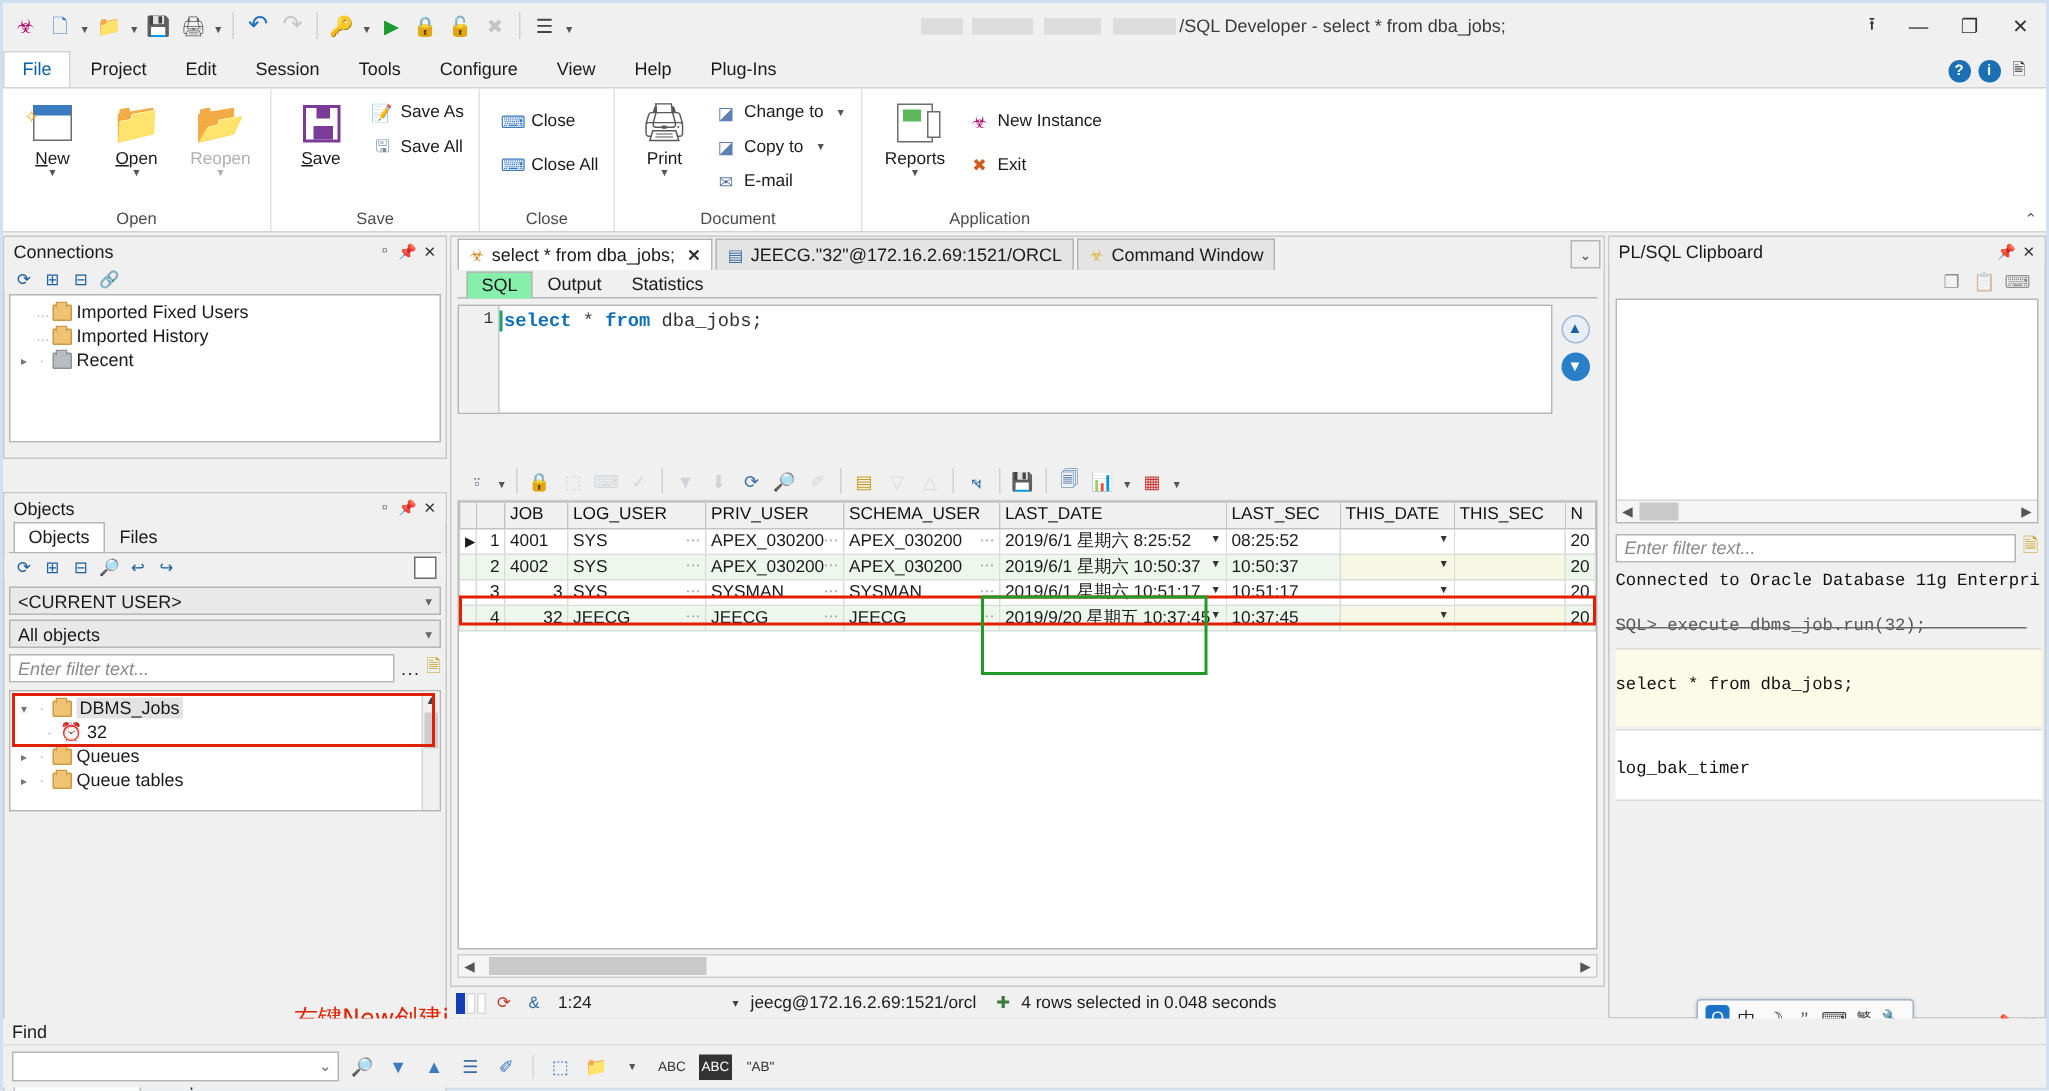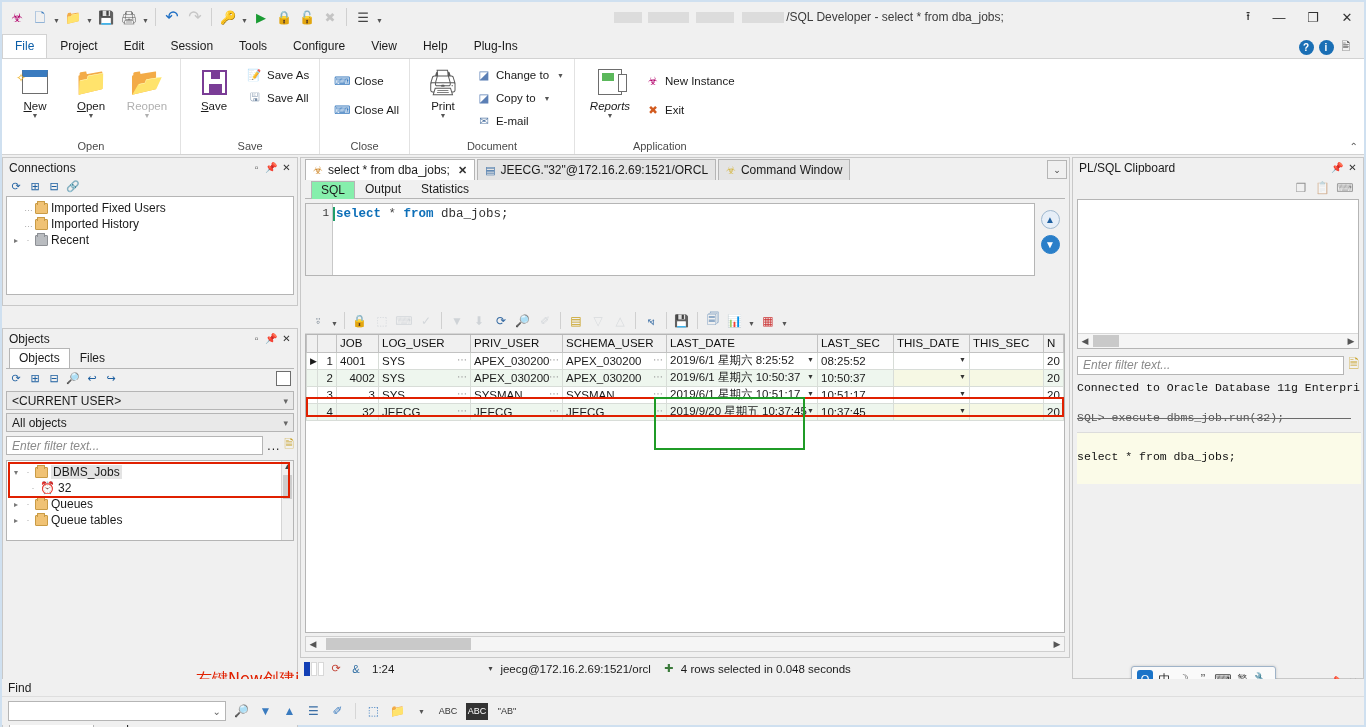--- a/index.html
+++ b/index.html
@@ -465,21 +465,21 @@
             <span class="sg" style="color:#5a7da8;">✉</span>
             <span>E-mail</span>
           </div>
         </div>
       </div>
       <div class="rlabel">Document</div>
     </div>
 
     <div class="rgroup">
       <div class="rbody">
-        <div class="bigbtn" style="width:58px;font-style:italic;">
+        <div class="bigbtn" style="width:58px;">
           <span class="glyph">
               <span style="display:inline-block;width:24px;height:26px;border:1.5px solid #6d6d6d;background:#fff;position:relative;">
                 <span style="position:absolute;left:3px;top:3px;width:12px;height:8px;background:#5bb85b;"></span>
                 <span style="position:absolute;right:-6px;top:4px;width:9px;height:18px;border:1.5px solid #6d6d6d;background:#fff;"></span>
               </span>
             </span>
           <span class="lbl">Reports</span>
           <span class="arr">▼</span>
         </div>
         <div class="smallcol" style="gap:9px;padding-top:10px;">
@@ -733,21 +733,21 @@
                 <td class="withdots"><span>APEX_030200</span><span class="dots">⋯</span></td>
                 <td class="withcar"><span>2019/6/1 星期六 8:25:52</span><span class="car">▼</span></td>
                 <td>08:25:52</td>
                 <td class="yellow withcar"><span></span><span class="car">▼</span></td>
                 <td class="yellow"></td>
                 <td>20</td>
               </tr>
               <tr class="alt">
                 <td class="mark"></td>
                 <td class="rn">2</td>
-                <td style="text-align:right">4002</td>
+                <td style="text-align:left">4002</td>
                 <td class="withdots"><span>SYS</span><span class="dots">⋯</span></td>
                 <td class="withdots"><span>APEX_030200</span><span class="dots">⋯</span></td>
                 <td class="withdots"><span>APEX_030200</span><span class="dots">⋯</span></td>
                 <td class="withcar"><span>2019/6/1 星期六 10:50:37</span><span class="car">▼</span></td>
                 <td>10:50:37</td>
                 <td class="yellow withcar"><span></span><span class="car">▼</span></td>
                 <td class="yellow"></td>
                 <td>20</td>
               </tr>
               <tr>
@@ -815,20 +815,23 @@
           <span>Enter filter text...</span>
         </div>
         <span style="font-size:13px;color:#c9a227;">🗎</span>
       </div>
       <div class="logarea">
         <div class="logline">Connected to Oracle Database 11g Enterpri</div>
         <div class="logline strike" style="margin-top:14px;">SQL&gt; execute dbms_job.run(32);</div>
         <div class="logblock" style="margin-top:6px;height:52px;">
           <div class="logline" style="padding-top:12px;">select * from dba_jobs;</div>
         </div>
+        <div class="logblock2" style="height:48px;">
+          <div class="logline" style="padding-top:14px;">log_bak_timer</div>
+        </div>
       </div>
     </div>
   </div>
 
   <div class="statusbar">
     <span class="bars">
         <i class="on"></i>
         <i></i>
         <i></i>
       </span>

